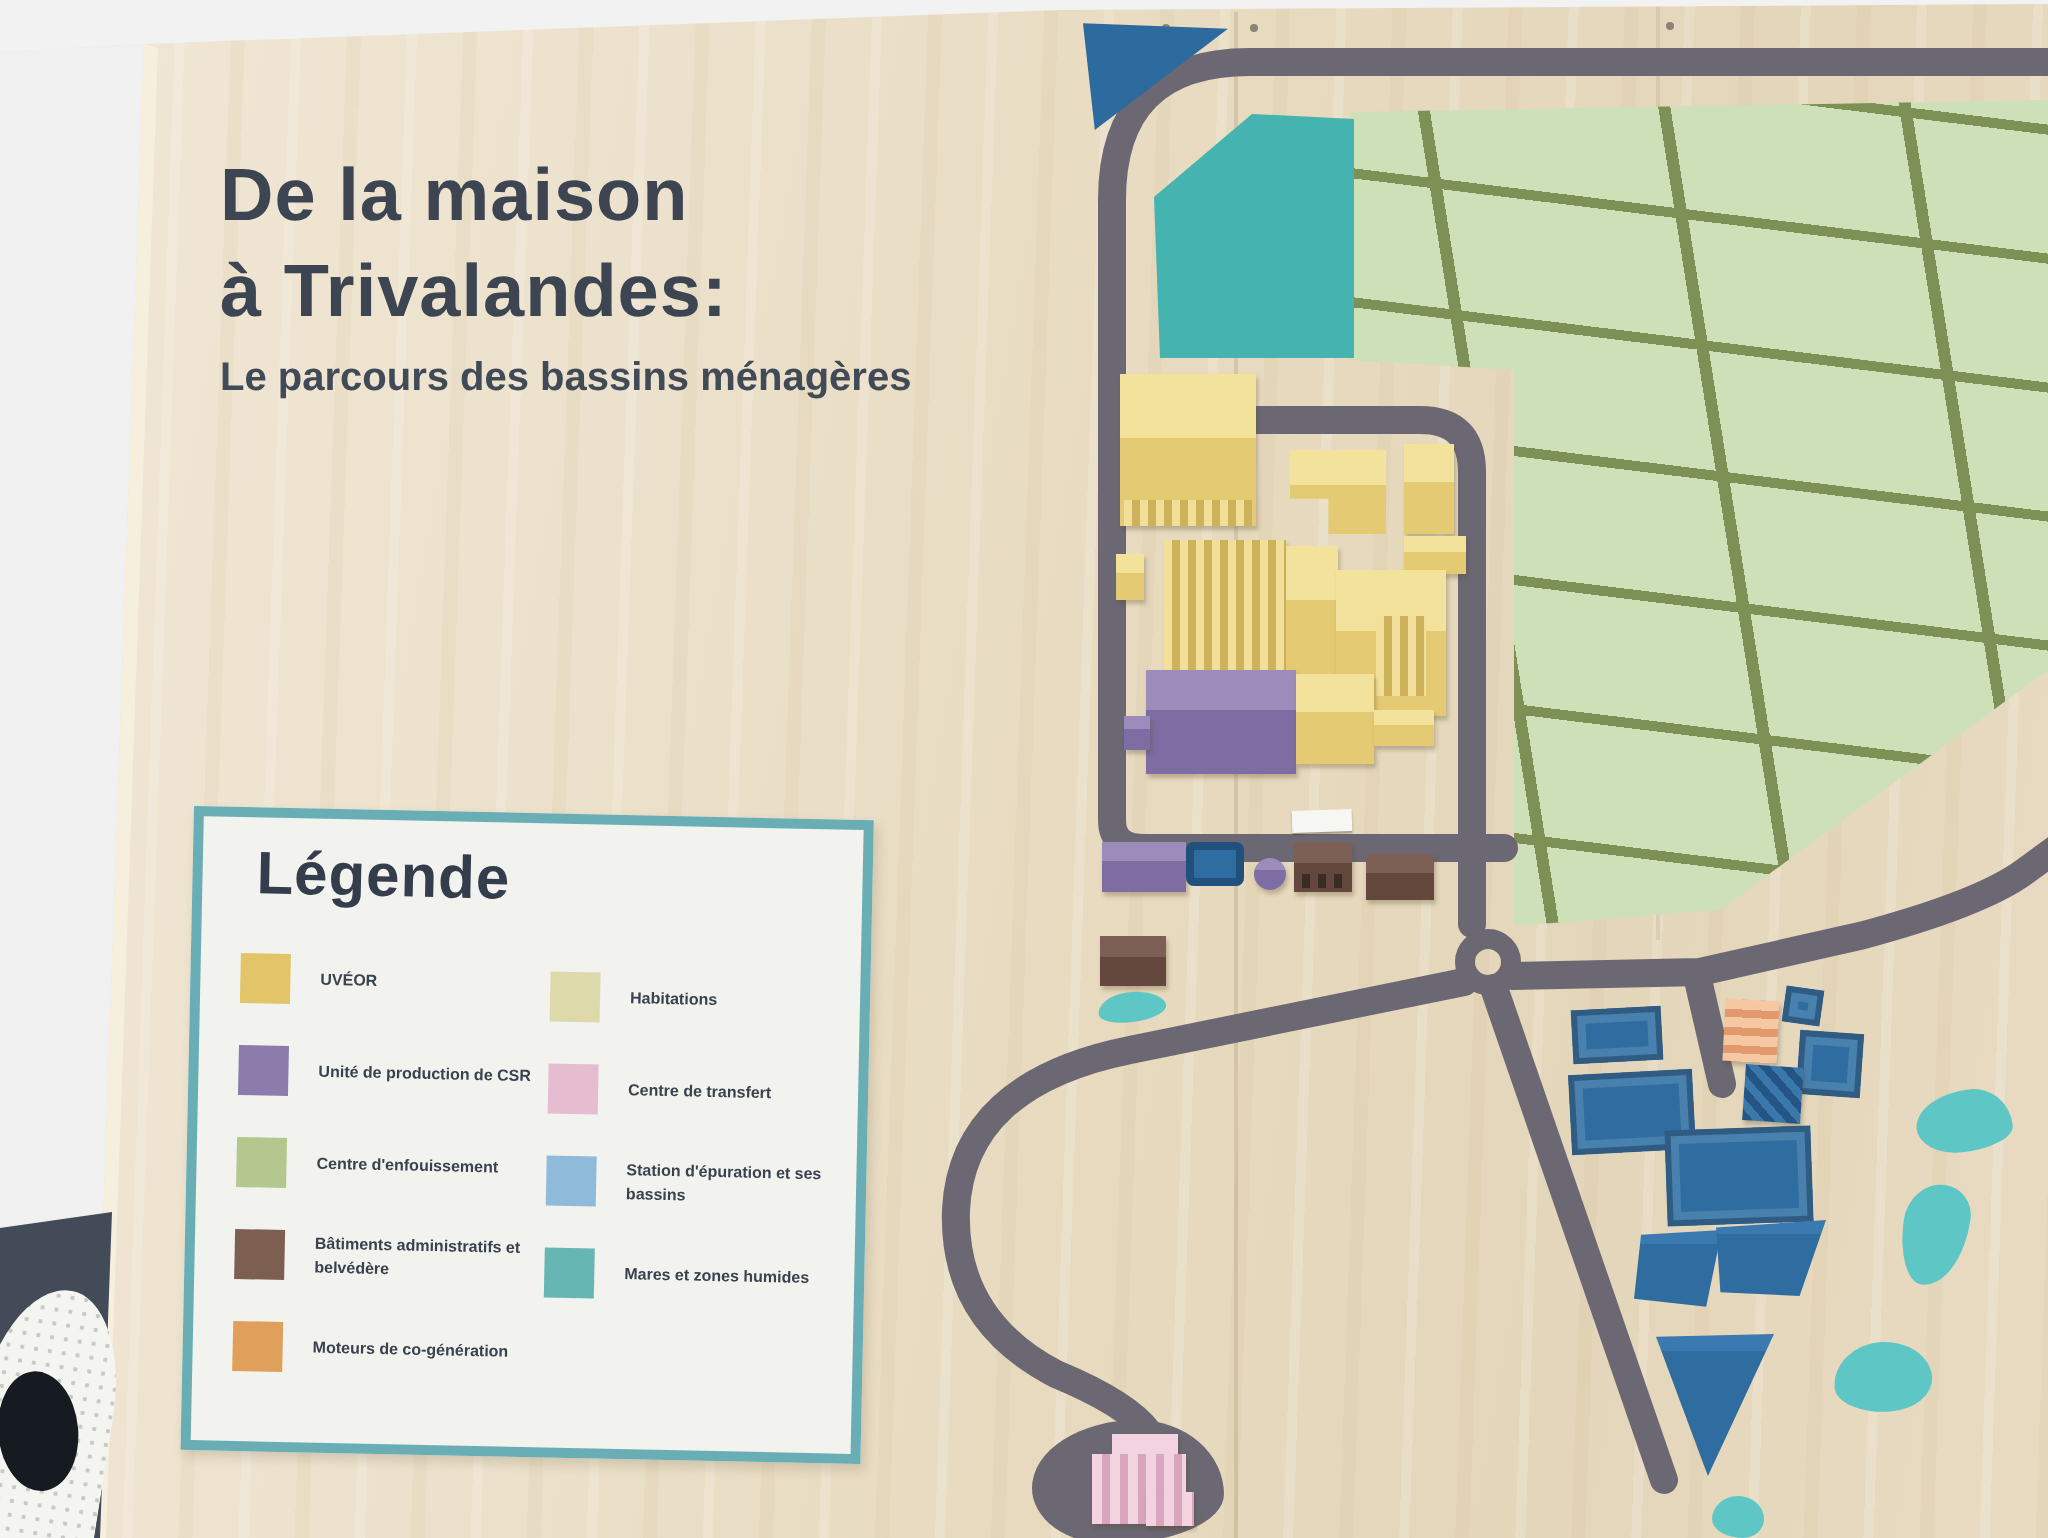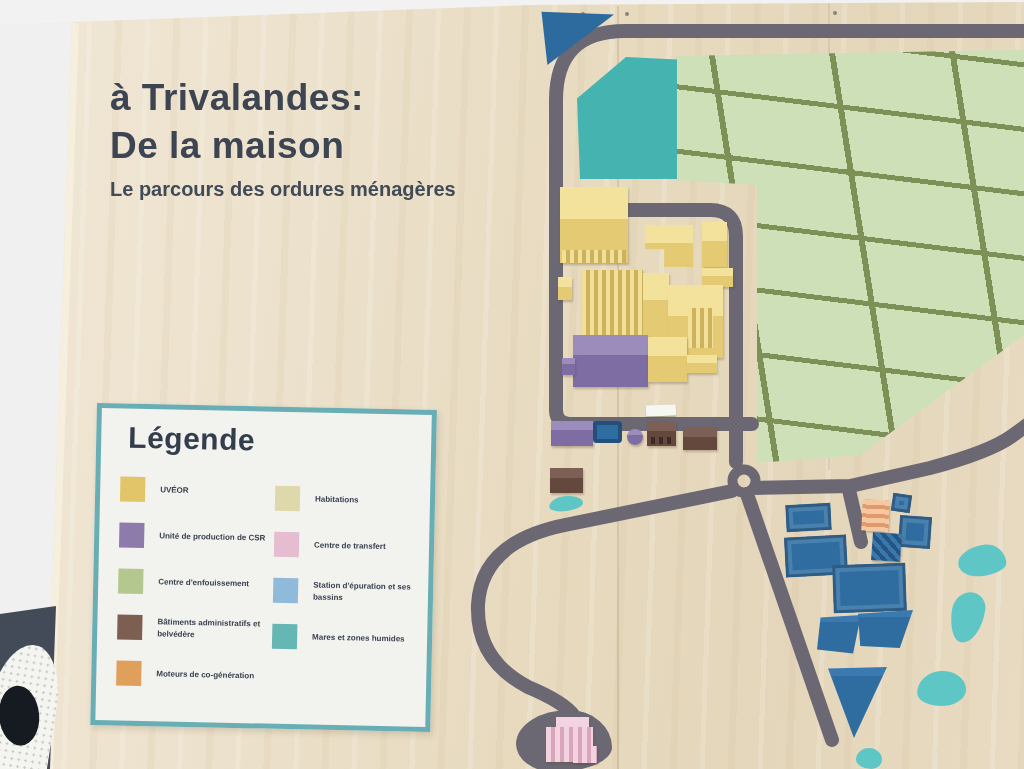--- a/index.html
+++ b/index.html
@@ -79,23 +79,23 @@
 
 <div id="board">
 
   <div class="seam" style="left:617px;top:6px;height:763px;"></div>
   <div class="seam" style="left:828px;top:0;height:470px;opacity:.7;"></div>
   <div class="nail" style="left:581px;top:12px;"></div>
   <div class="nail" style="left:625px;top:12px;"></div>
   <div class="nail" style="left:833px;top:11px;"></div>
 
   <div id="title-block">
+    <div class="t-line">De la maison</div>
     <div class="t-line">à Trivalandes:</div>
-    <div class="t-line">De la maison</div>
-    <div id="subtitle">Le parcours des ordures ménagères</div>
+    <div id="subtitle">Le parcours des bassins ménagères</div>
   </div>
 
   <div id="landfill">
     <div id="landfill-cells"></div>
   </div>
 
   <svg class="roads" width="1024" height="769" viewBox="0 0 1024 769">
     <path d="M 1034 31 L 625 31 Q 556 31 556 100 L 556 410 Q 556 424 572 424 L 752 424"></path>
     <path d="M 558 210 L 710 210 Q 736 210 736 236 L 736 424"></path>
     <path d="M 736 424 L 736 462"></path>

